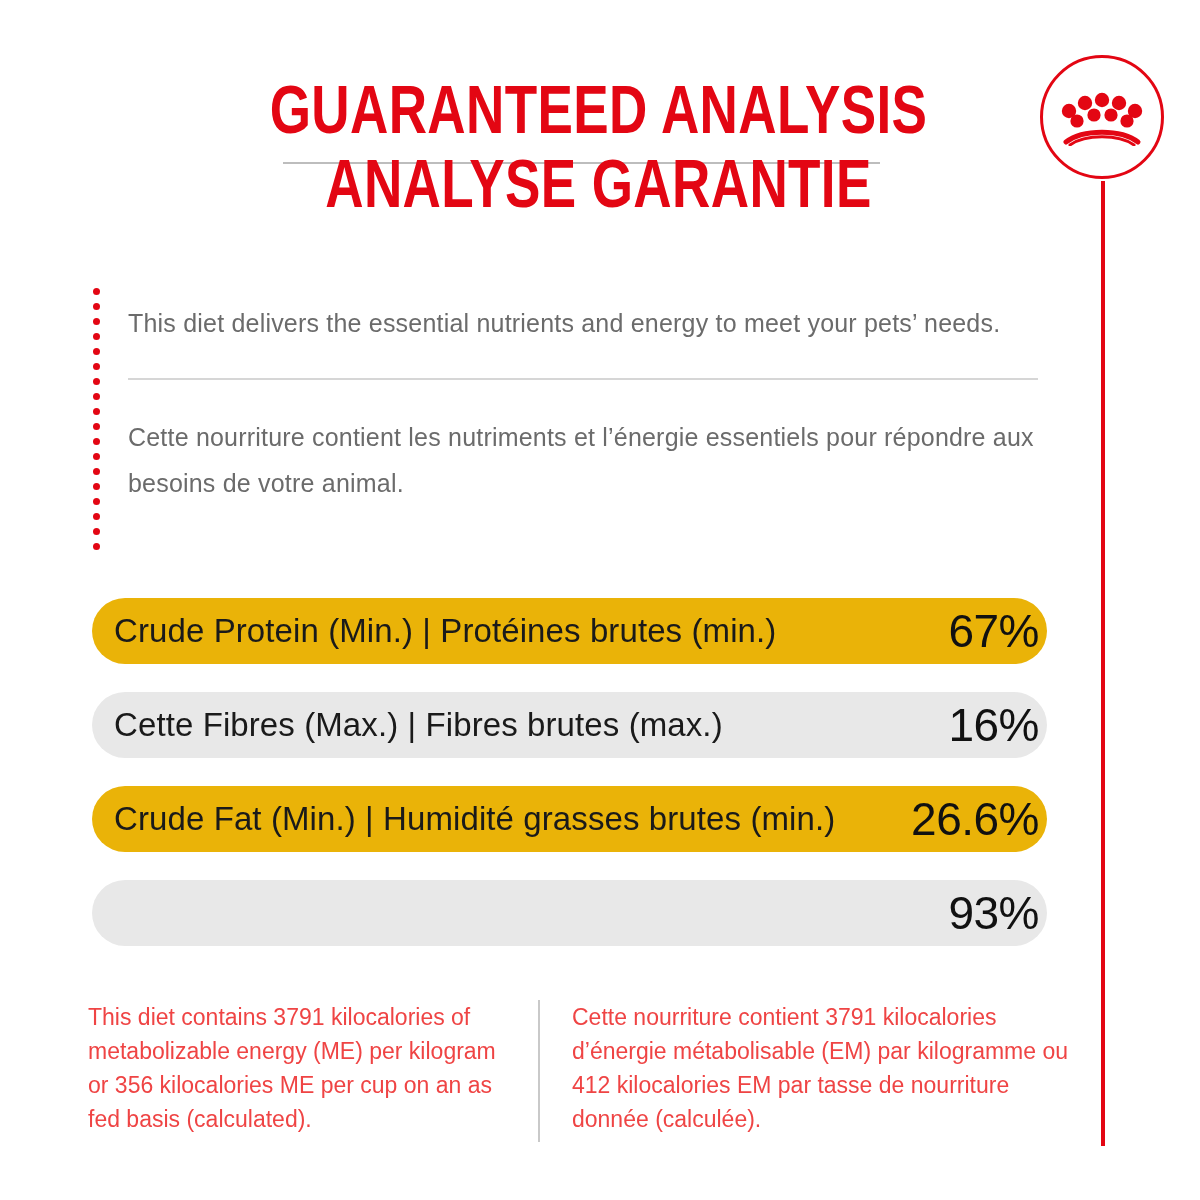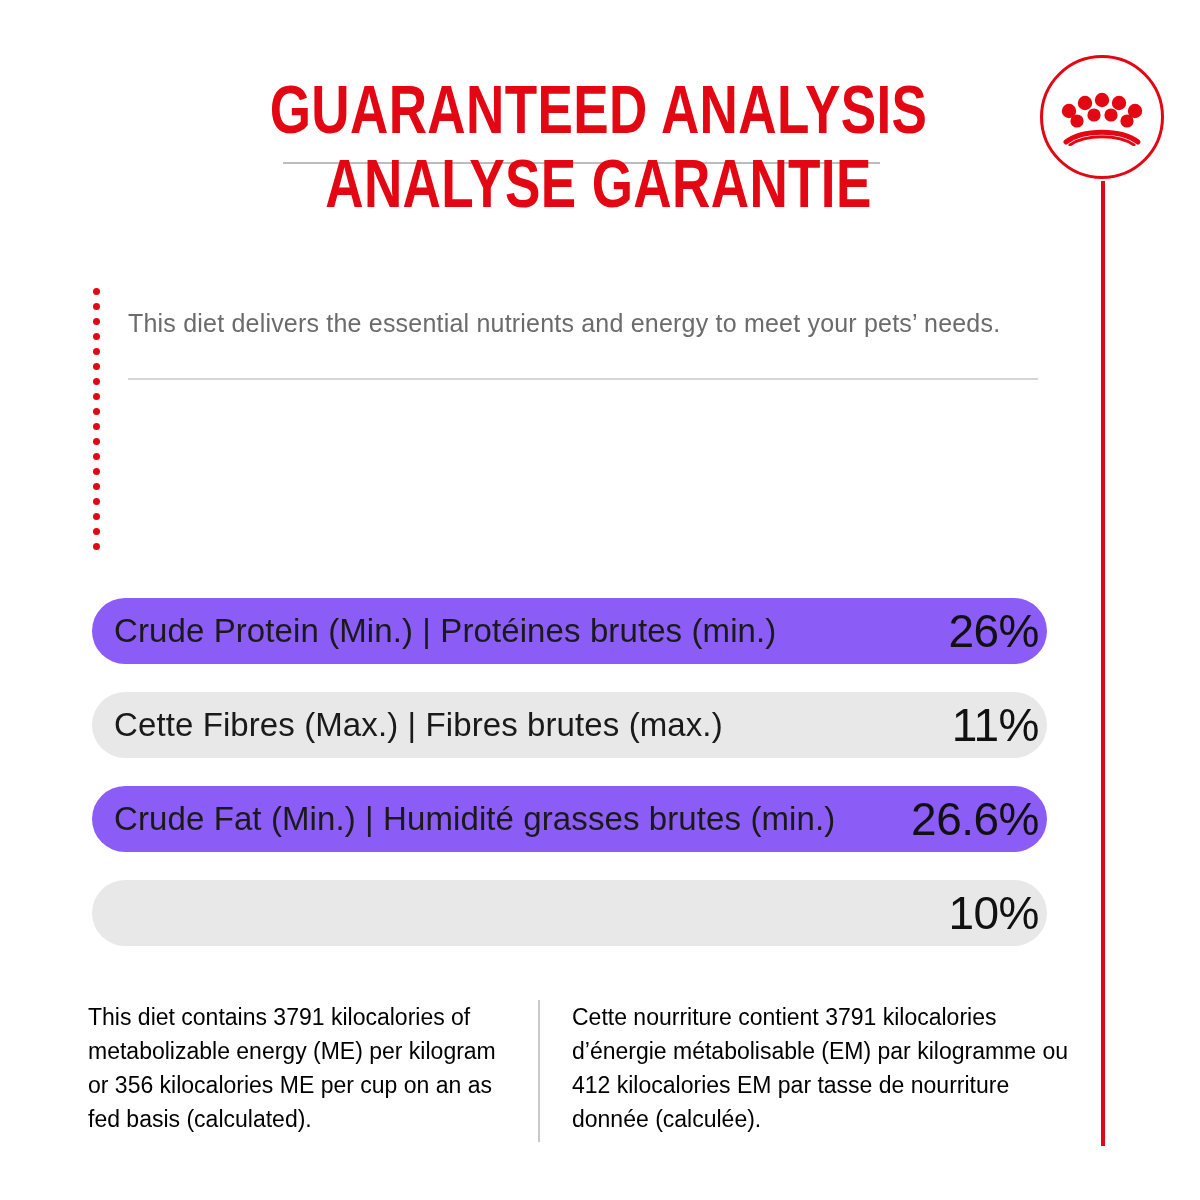--- a/index.html
+++ b/index.html
@@ -126,21 +126,21 @@
     width: 955px;
   }
   .pill {
     position: relative;
     height: 66px;
     border-radius: 33px;
     margin-bottom: 28px;
     display: flex;
     align-items: center;
   }
-  .pill.dark  { background: #8b5cf6; }
+  .pill.dark  { background: #eab308; }
   .pill.light { background: #e8e8e8; }
 
   .pill-label {
     position: absolute;
     left: 22px;
     color: #1a1a1a;
     font-family: "Liberation Sans Narrow", "Liberation Sans", sans-serif;
     font-size: 33px;
     line-height: 34px;
     white-space: nowrap;
@@ -161,21 +161,21 @@
   
   #footer {
     position: absolute;
     left: 88px;
     top: 1000px;
     width: 1010px;
     display: flex;
   }
   .footer-col {
     font-family: "Liberation Sans", sans-serif;
-    color: #000000;
+    color: #ef4444;
     font-size: 23px;
     line-height: 34px;
   }
   #footer-col-en { width: 450px; padding-right: 24px; }
   #footer-divider {
     width: 2px;
     background: #c9c9c9;
     height: 142px;
     margin-right: 32px;
   }
@@ -227,37 +227,38 @@
     <div class="dot"></div>
     <div class="dot"></div>
     <div class="dot"></div>
     <div class="dot"></div>
     <div class="dot"></div>
   </div>
 
   <div id="intro">
     <p class="intro-p">This diet delivers the essential nutrients and energy to meet your pets’ needs.</p>
     <div id="intro-rule"></div>
+    <p class="intro-p">Cette nourriture contient les nutriments et l’énergie essentiels pour répondre aux besoins de votre animal.</p>
   </div>
 
   <div id="pills">
     <div class="pill dark">
       <span class="pill-label">Crude Protein (Min.) | Protéines brutes (min.)</span>
-      <span class="pill-value">26%</span>
+      <span class="pill-value">67%</span>
     </div>
     <div class="pill light">
       <span class="pill-label">Cette Fibres (Max.) | Fibres brutes (max.)</span>
-      <span class="pill-value">11%</span>
+      <span class="pill-value">16%</span>
     </div>
     <div class="pill dark">
       <span class="pill-label">Crude Fat (Min.) | Humidité grasses brutes (min.)</span>
       <span class="pill-value">26.6%</span>
     </div>
     <div class="pill light">
-      <span class="pill-value">10%</span>
+      <span class="pill-value">93%</span>
     </div>
   </div>
 
   <div id="footer">
     <div class="footer-col" id="footer-col-en">This diet contains 3791 kilocalories of metabolizable energy (ME) per kilogram or 356 kilocalories ME per cup on an as fed basis (calculated).</div>
     <div id="footer-divider"></div>
     <div class="footer-col" id="footer-col-fr">Cette nourriture contient 3791 kilocalories d’énergie métabolisable (EM) par kilogramme ou 412 kilocalories EM par tasse de nourriture donnée (calculée).</div>
   </div>
 
 </div>

